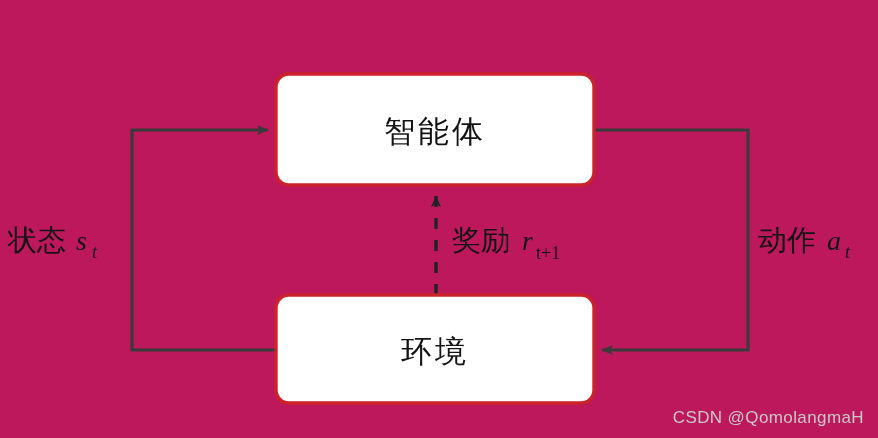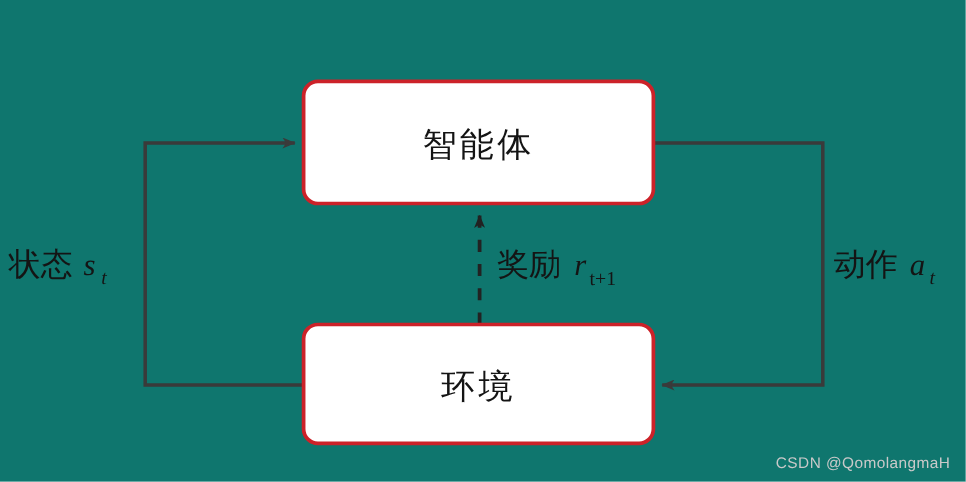--- a/index.html
+++ b/index.html
@@ -7,21 +7,21 @@
     padding: 0;
     background: #ffffff;
   }
   body {
     font-family: "Liberation Serif", "DejaVu Serif", serif;
   }
   #canvas {
     position: relative;
     width: 878px;
     height: 438px;
-    background: #0f766e;
+    background: #be185d;
     overflow: hidden;
   }
   #diagram-svg {
     position: absolute;
     top: 0;
     left: 0;
     width: 878px;
     height: 438px;
   }
   .node-label {
@@ -50,21 +50,21 @@
     font-family: "Liberation Serif", "DejaVu Serif", serif;
     font-size: 18px;
     font-style: italic;
     fill: #141414;
   }
   .watermark {
     position: absolute;
     right: 14px;
     bottom: 10px;
     font-family: "Liberation Sans", sans-serif;
-    font-size: 14px;
+    font-size: 17px;
     color: #c9c9c9;
     letter-spacing: 0.4px;
     white-space: nowrap;
   }
 </style>
 </head>
 <body>
 
 <div id="canvas">
 

